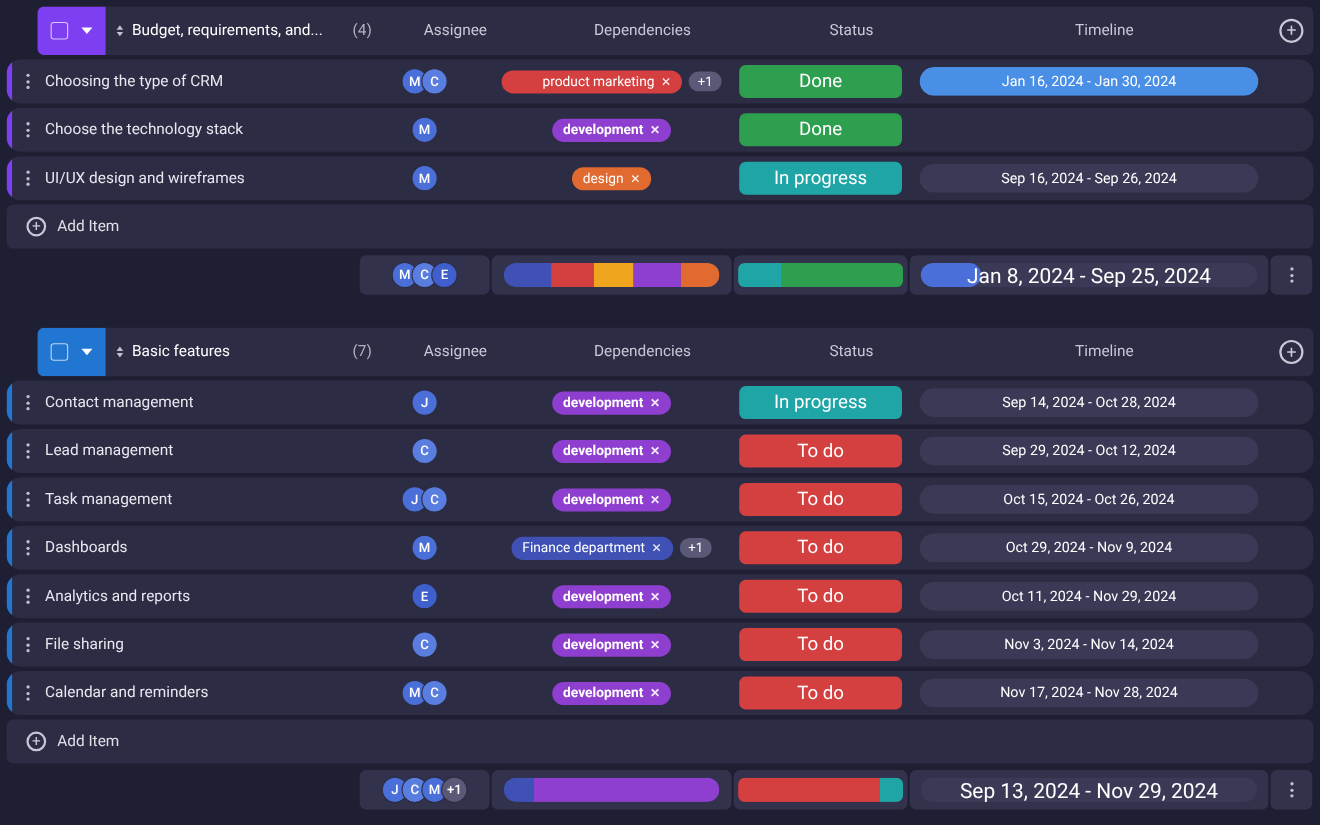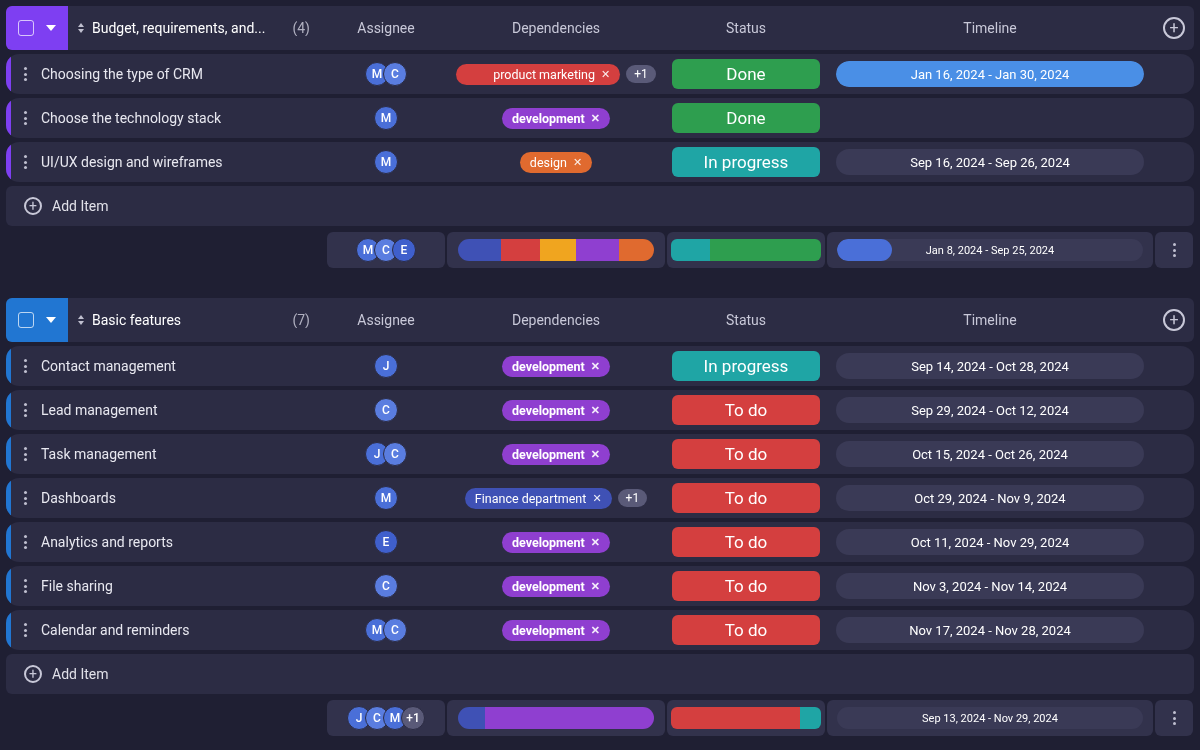--- a/index.html
+++ b/index.html
@@ -13,20 +13,21 @@
   }
   .group { margin-bottom: 28px; }
   .group-header {
     display: grid;
     grid-template-columns: 320px 120px 220px 160px 1fr 40px;
     align-items: center;
     height: 44px;
     background: #2c2c44;
     border-radius: 6px;
     overflow: hidden;
+    margin-left: 28px;
   }
   .group-header-left {
     display: flex;
     align-items: center;
     height: 100%;
     padding-right: 8px;
   }
   .hdr-accent {
     display: flex;
     align-items: center;
@@ -211,21 +212,21 @@
   }
   .dep-seg { height:100%; }
   .status-bar { width:150px; height:22px; border-radius:6px; overflow:hidden; display:flex;}
   .status-seg { height:100%; }
   .tl-summary {
     position:relative; width:94%; height:22px; border-radius:11px;
     background:#3a3a56; overflow:hidden;
     display:flex; align-items:center; justify-content:center;
   }
   .tl-sum-fill { position:absolute; left:0; top:0; bottom:0; background:#4a6fd8; border-radius:11px;}
-  .tl-sum-text { position:relative; font-size:11px; color:#fff;}
+  .tl-sum-text { position:relative; font-size:19px; color:#fff;}
 </style>
 </head>
 <body>
 
 <div id="app">
     <div class="group">
       <div class="group-header">
     <div class="group-header-left">
       <div class="hdr-accent purple">
         <span class="checkbox"></span>

